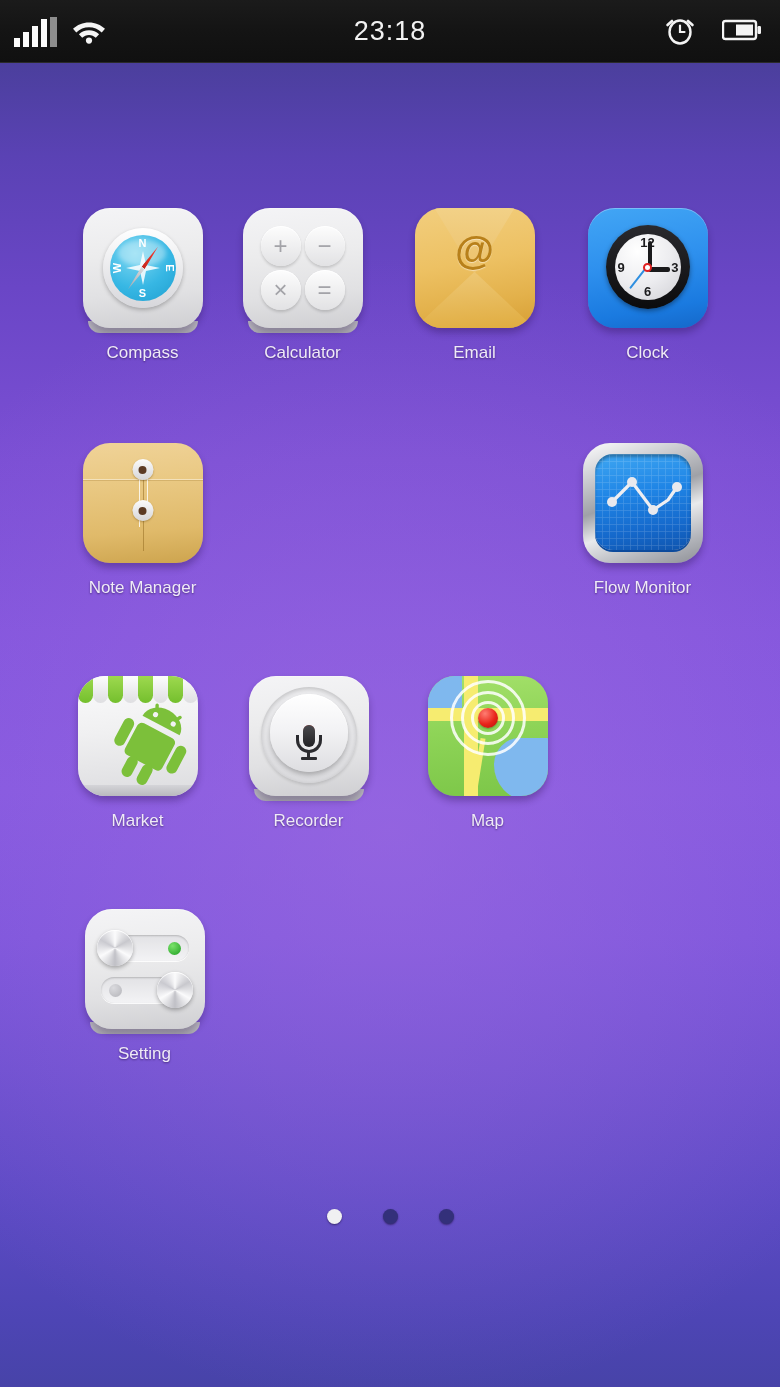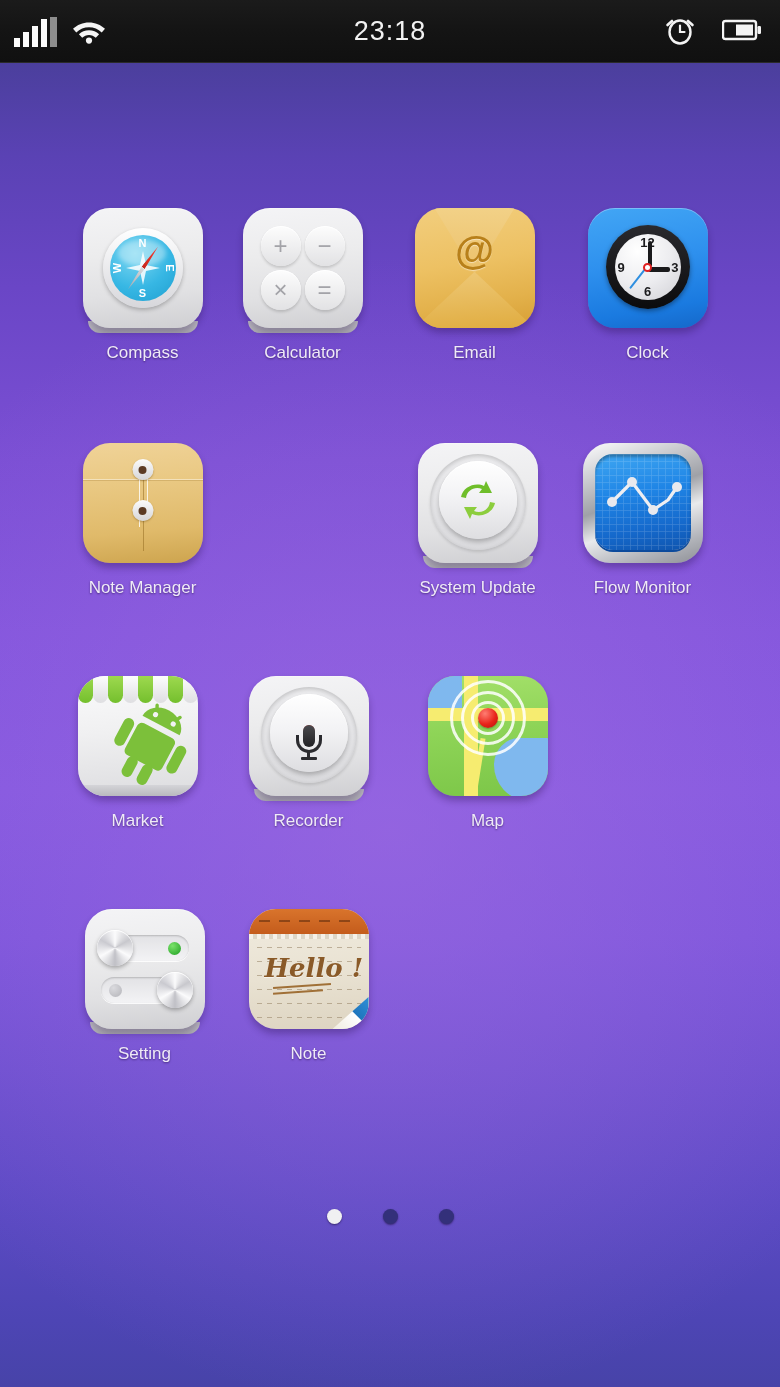--- a/index.html
+++ b/index.html
@@ -479,34 +479,20 @@
             <div class="fm-string2"></div>
             <div class="fm-string3"></div>
           <div class="fm-btn top"></div>
           <div class="fm-btn mid"></div>
         </div>
       </div>
       <div class="label">Note Manager</div>
     </div>
 
 
-    <div class="cell" style="left:390px; top:380px;">
-      <div class="icon-wrap">
-        <div class="tile grey base-lip"></div>
-        <div class="pb-outer">
-            <div class="pb-inner">
-          <svg width="46" height="44" viewBox="0 0 46 44">
-            <path d="M6 19 C8 9, 20 4, 29 8 L31 3 L37 15 L24 15 L27 11 C20 8, 12 12, 11 20 Z" fill="#6fbe2a"></path>
-            <path d="M40 25 C38 35, 26 40, 17 36 L15 41 L9 29 L22 29 L19 33 C26 36, 34 32, 35 24 Z" fill="#8ccd3d"></path>
-          </svg>
-        </div>
-          </div>
-      </div>
-      <div class="label">System Update</div>
-    </div>
 
     <div class="cell" style="left:50px; top:613px;">
       <div class="icon-wrap">
         <div class="mk-tile">
           <div class="mk-awn">
               <span></span>
               <span></span>
               <span></span>
               <span></span>
               <span></span>
@@ -593,41 +579,20 @@
         <div class="set-track t1"></div>
         <div class="set-track t2"></div>
         <div class="set-led"></div>
         <div class="set-led off"></div>
         <div class="set-knob k1"></div>
         <div class="set-knob k2"></div>
       </div>
       <div class="label">Setting</div>
     </div>
 
-    <div class="cell" style="left:221px; top:846px;">
-      <div class="icon-wrap">
-        <div class="nt-tile">
-          <div class="nt-top"></div>
-          <div class="nt-tear"></div>
-          <div class="nt-lines">
-              <i></i>
-              <i></i>
-              <i></i>
-              <i></i>
-              <i></i>
-              <i></i>
-            </div>
-          <div class="nt-hello">Hello !</div>
-          <div class="nt-ul"></div>
-            <div class="nt-ul b"></div>
-          <div class="nt-curl"></div>
-        </div>
-      </div>
-      <div class="label">Note</div>
-    </div>
 
   </div>
 
   <div id="pagedots">
     <span class="dot" style="background: rgb(240, 240, 242);"></span>
     <span class="dot" style="background: rgb(51, 48, 122);"></span>
     <span class="dot" style="background: rgb(51, 48, 122);"></span>
   </div>
 
 </div>

